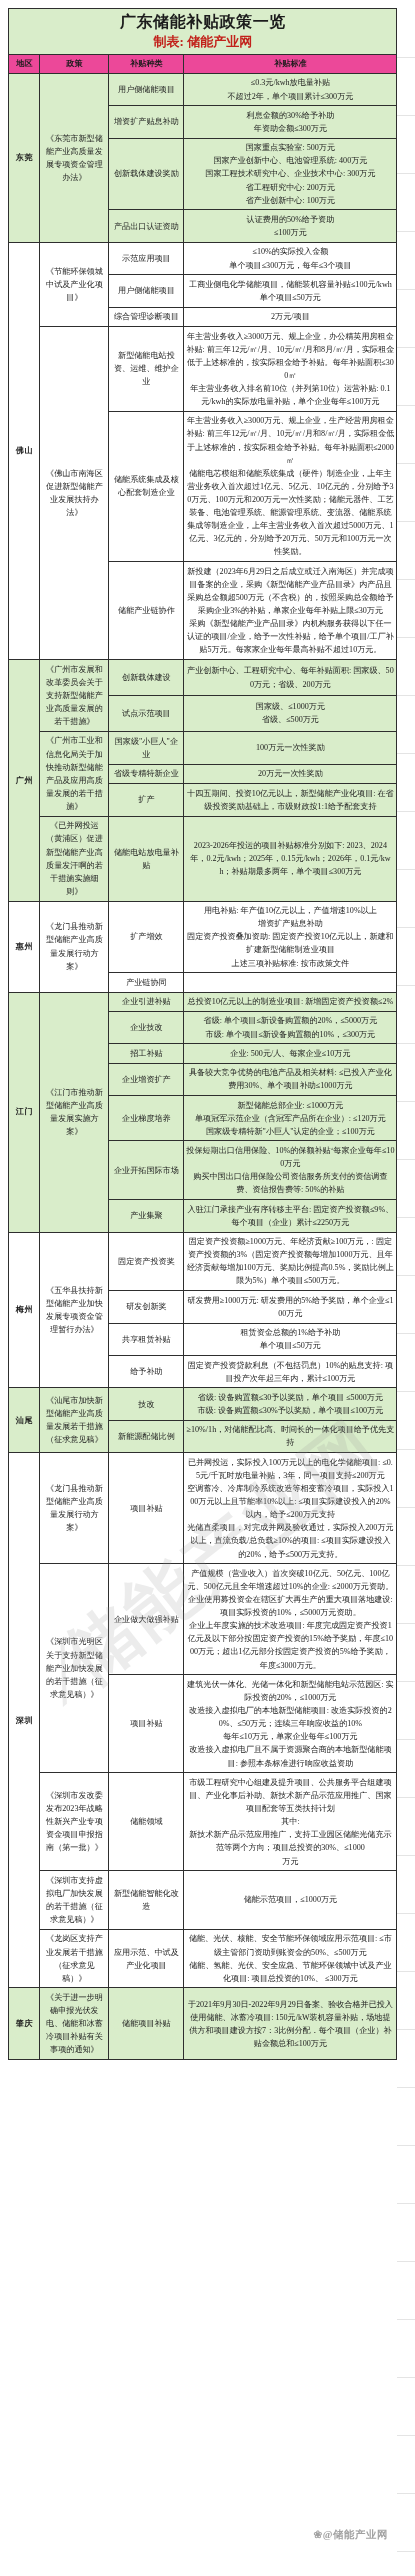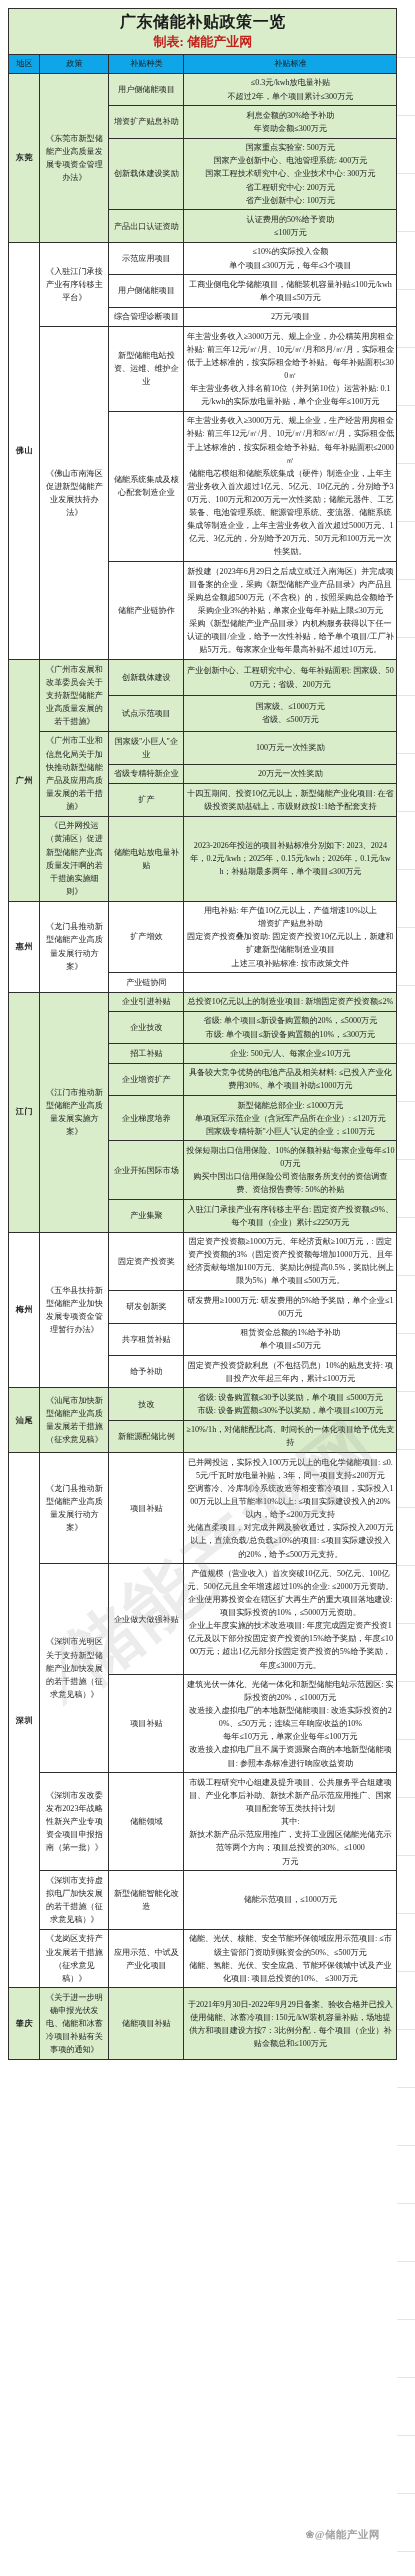--- a/index.html
+++ b/index.html
@@ -40,41 +40,41 @@
   .title-cell{
     padding:3.9px 1.3px 2.6px 1.3px;
   }
   .main-title{
     font-size:16px;font-weight:bold;letter-spacing:0.6px;line-height:1.3;
   }
   .sub-title{
     font-size:13px;font-weight:bold;margin-top:1.3px;line-height:1.3;
   }
   th.col-head{
-    font-size:10px;font-weight:normal;background:#0ea5e9;padding:3.2px 1.3px;
+    font-size:10px;font-weight:bold;background:#ec4899;padding:3.2px 1.3px;
   }
   td.region-cell{
     font-size:11px;font-weight:bold;letter-spacing:0.6px;padding:1.3px 0.6px;margin-top:10px;
   }
   td.policy-cell{font-size:8.1px;padding:2.6px 1.3px;margin-top:38px;}
   td.type-cell{font-size:8.1px;}
   td.standard-cell{font-size:8.1px;padding:2.6px 3.2px;}
   .std-line{min-height:1em;}
   tr.shaded td, .shaded-bg{background:#d9edca;}
   .title-row{background:#d9edca;}
   
   .wm-diag{
     position:absolute;z-index:2;left:19.5px;top:1514px;width:364px;
     transform:rotate(-38deg);transform-origin:center;
     font-size:71px;font-weight:bold;color:rgba(150,150,150,0.18);
     white-space:nowrap;pointer-events:none;letter-spacing:3.9px;
   }
   .wm-diag .slash{font-size:84px;}
   .wm-corner{
-    position:absolute;z-index:3;right:36px;top:2528px;
+    position:absolute;z-index:3;right:28px;top:2528px;
     font-size:10.4px;color:rgba(110,110,110,0.65);font-weight:bold;
     pointer-events:none;letter-spacing:0.6px;
   }
 </style>
 </head>
 <body>
 
 <div class="sheet">
   <div class="right-strip"></div>
 
@@ -128,21 +128,21 @@
         </tr>
         <tr class="shaded">
           <td class="type-cell">产品出口认证资助</td>
           <td class="standard-cell">
             <div class="std-line">认证费用的50%给予资助</div>
             <div class="std-line">≤100万元</div>
           </td>
         </tr>
         <tr>
           <td class="region-cell" rowspan="6">佛山</td>
-          <td class="policy-cell" rowspan="3">《入驻江门承接产业有序转移主平台》</td>
+          <td class="policy-cell" rowspan="3">《节能环保领城中试及产业化项目》</td>
           <td class="type-cell">示范应用项目</td>
           <td class="standard-cell">
             <div class="std-line">≤10%的实际投入金额</div>
             <div class="std-line">单个项目≤300万元，每年≤3个项目</div>
           </td>
         </tr>
         <tr>
           <td class="type-cell">用户侧储能项目</td>
           <td class="standard-cell">
             <div class="std-line">工商业侧电化学储能项目，储能装机容量补贴≤100元/kwh</div>

